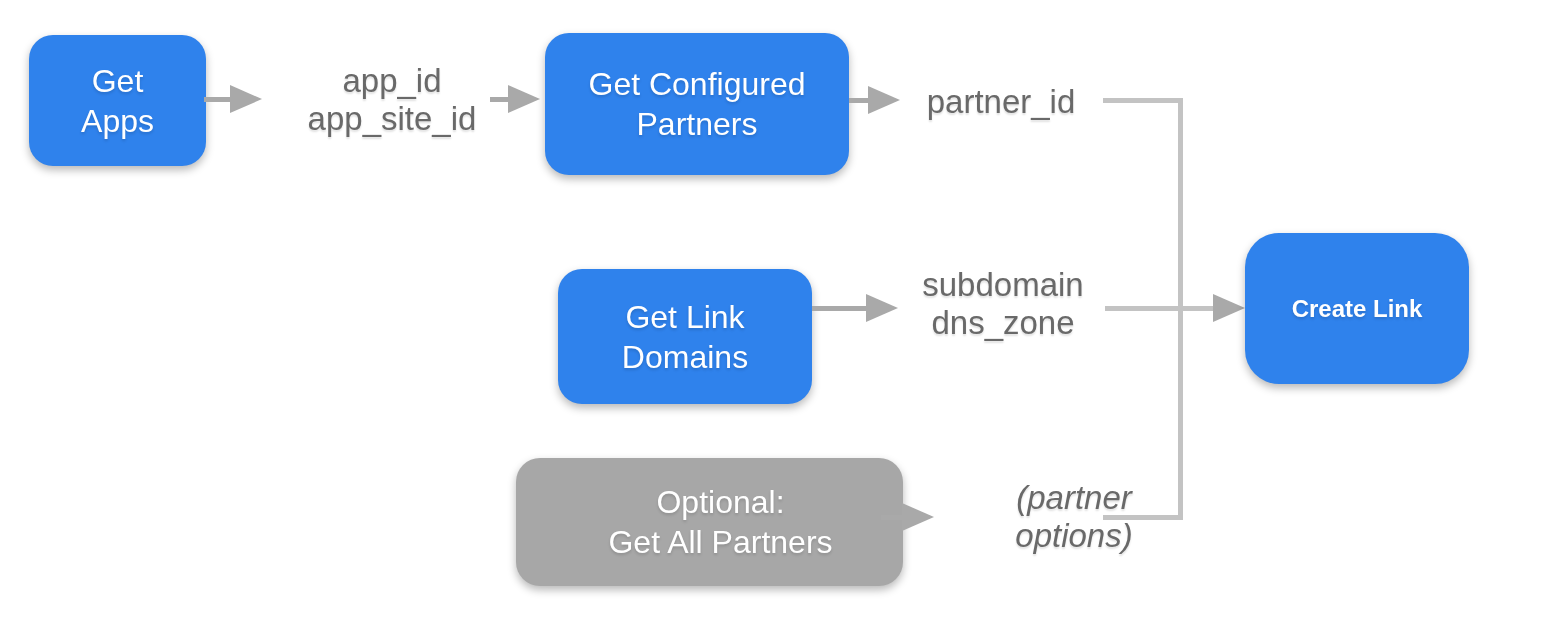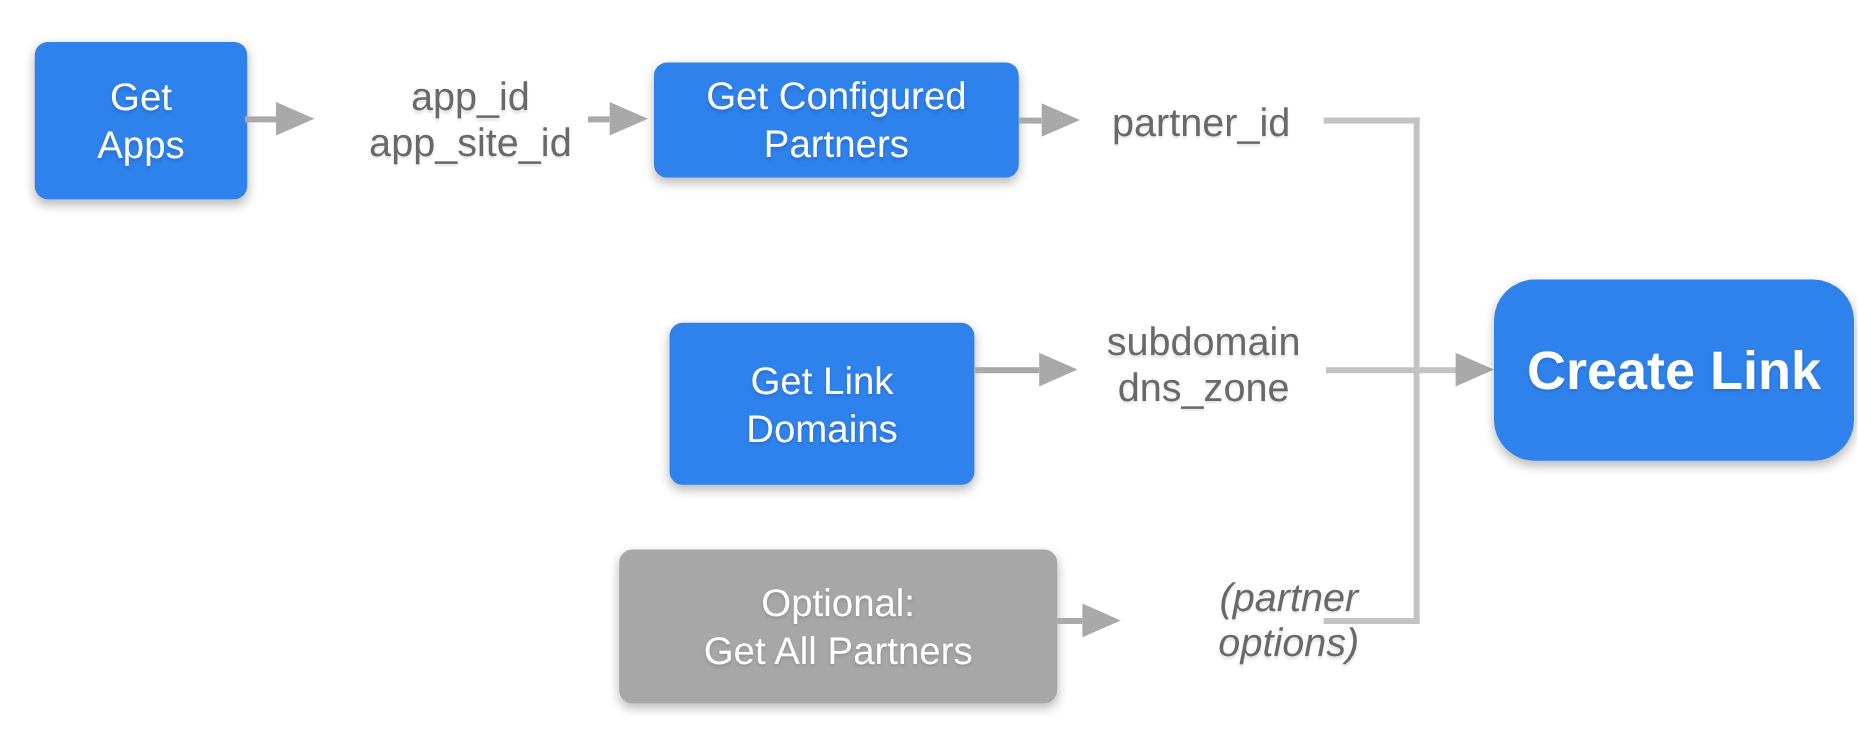--- a/index.html
+++ b/index.html
@@ -18,36 +18,36 @@
 
   
   .node {
     position: absolute;
     display: flex;
     align-items: center;
     justify-content: center;
     text-align: center;
     color: var(--node-text, #ffffff);
     background: var(--node-blue, #2f82ec);
-    border-radius: 11px;
+    border-radius: 24px;
     font-size: 32px;
     font-weight: 500;
     line-height: 40px;
     white-space: pre-line;
     box-shadow: 0 4px 9px rgba(0,0,0,0.28);
     text-shadow: 0 2px 3px rgba(0,0,0,0.15);
   }
   .node.gray { background: var(--node-gray, #a7a7a7); }
 
   #node-get-apps              { left: 29px;   top: 35px;  width: 177px; height: 131px; }
-  #node-get-configured        { left: 545px;  top: 33px;  width: 304px; height: 96px; margin-top: 19px; }
+  #node-get-configured        { left: 545px;  top: 33px;  width: 304px; height: 142px; }
   #node-get-link-domains      { left: 558px;  top: 241px; width: 254px; height: 135px; margin-top: 28px; }
-  #node-get-all-partners      { left: 516px;  top: 458px; width: 365px; height: 128px; }
-  #node-create-link           { left: 1245px; top: 233px; width: 300px; height: 151px;
-                                font-weight: 700; font-size: 45px; border-radius: 34px; }
+  #node-get-all-partners      { left: 516px;  top: 458px; width: 365px; height: 128px; padding-left: 22px; }
+  #node-create-link           { left: 1245px; top: 233px; width: 224px; height: 151px;
+                                font-weight: 700; font-size: 24px; border-radius: 34px; }
 
   
   .elabel {
     position: absolute;
     color: var(--label-gray, #696969);
     font-size: 33px;
     line-height: 38px;
     text-align: center;
     white-space: pre-line;
     text-shadow: 0 2px 2px rgba(0,0,0,0.12);

